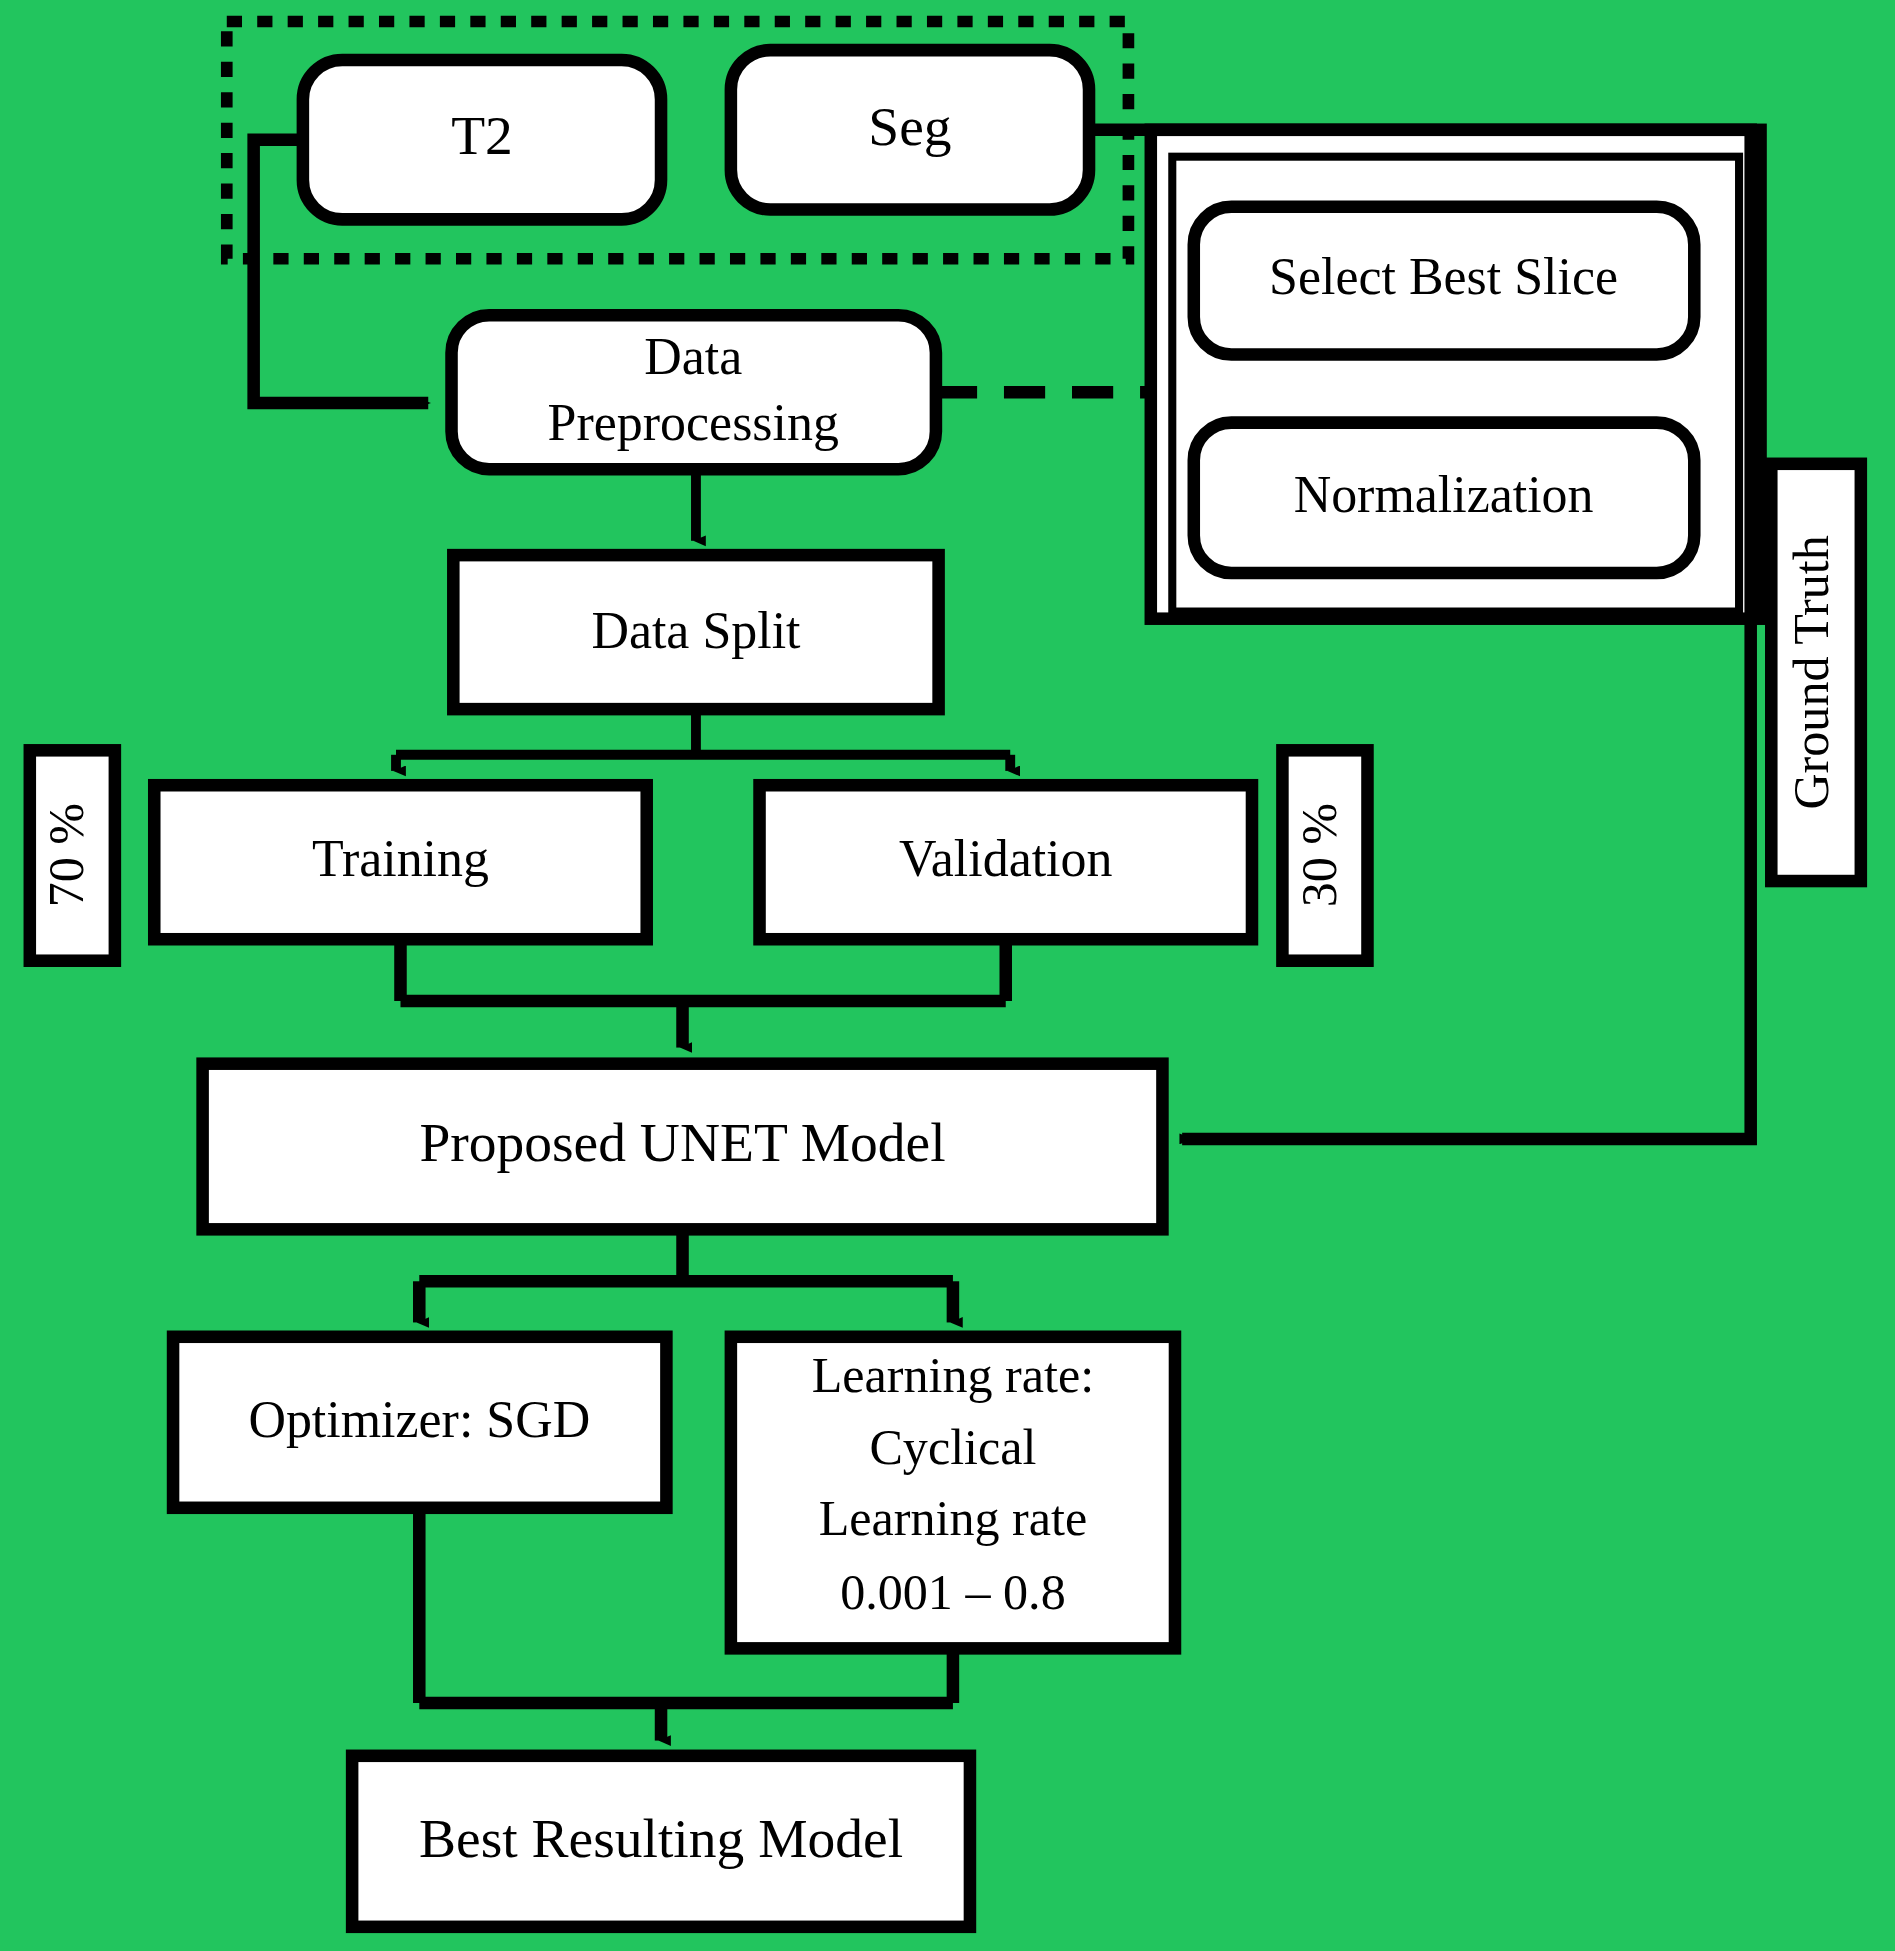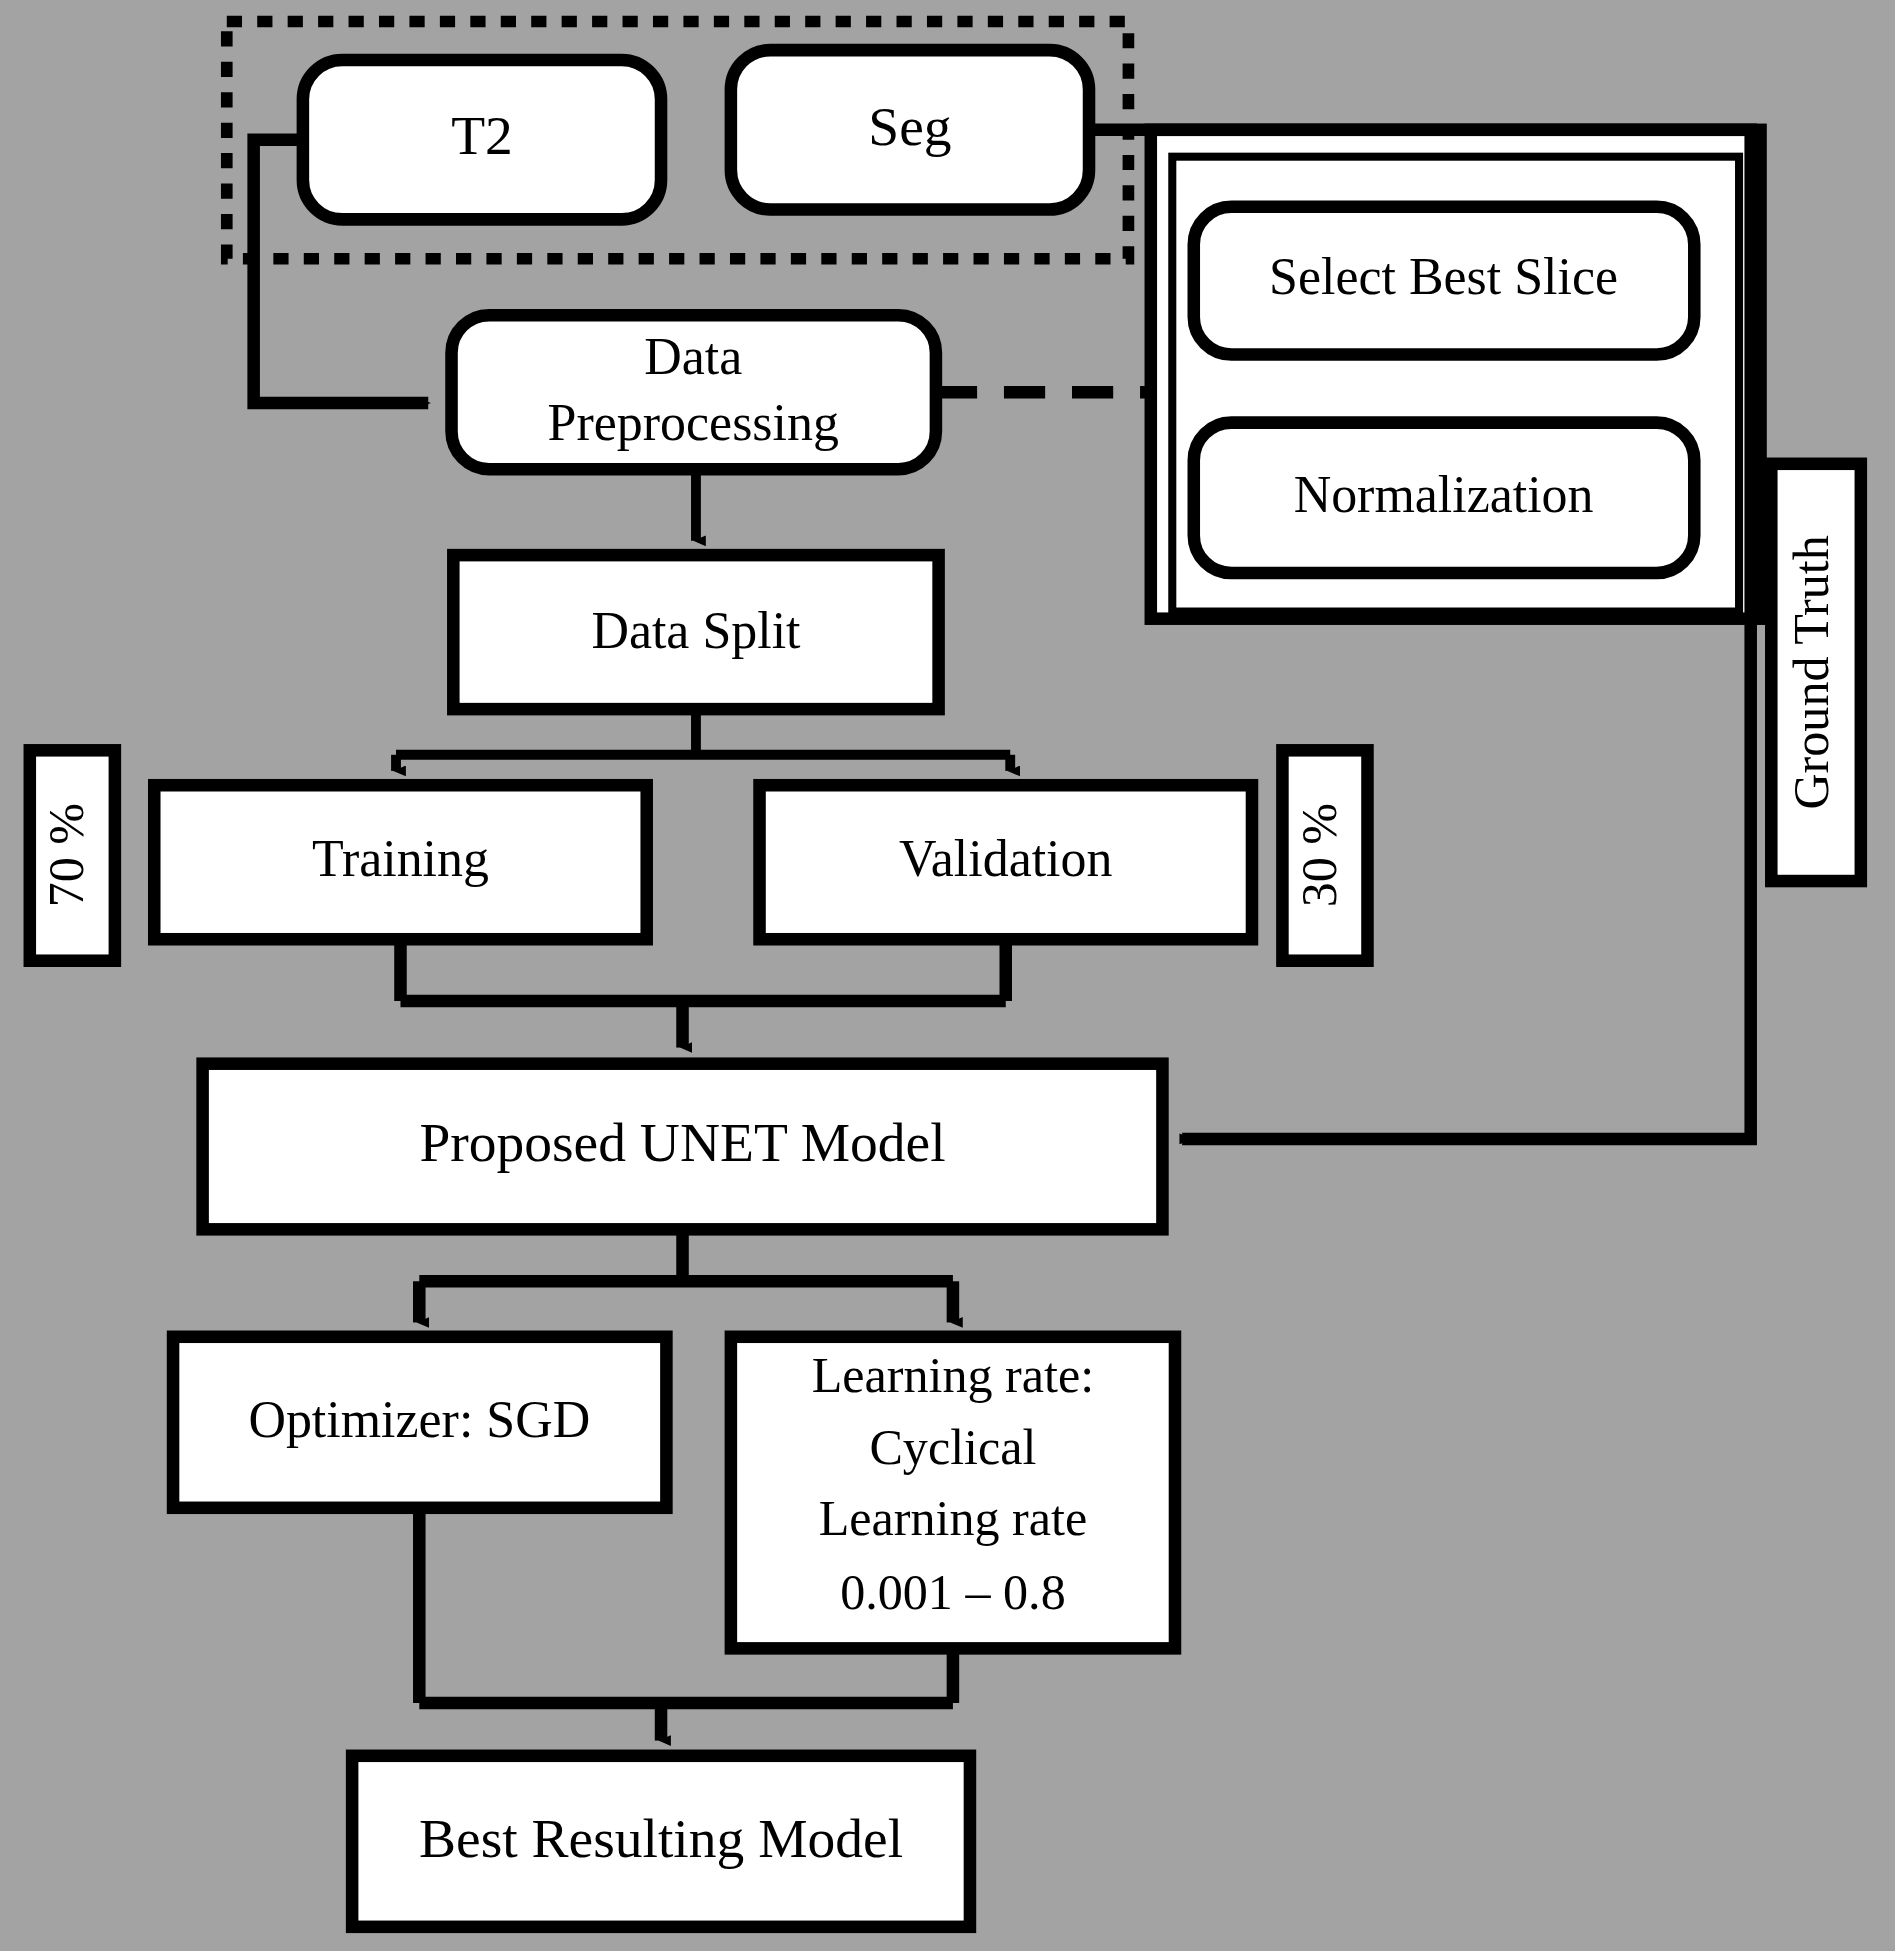--- a/index.html
+++ b/index.html
@@ -7,21 +7,21 @@
     padding: 0;
     background: #ffffff;
   }
   body {
     font-family: "Liberation Serif", "DejaVu Serif", serif;
   }
   #stage {
     position: relative;
     width: 1896px;
     height: 1951px;
-    background: #a3a3a3;
+    background: #22c55e;
     overflow: hidden;
   }
   svg.canvas {
     position: absolute;
     left: 0;
     top: 0;
     width: 1896px;
     height: 1951px;
   }
   .node-label {

